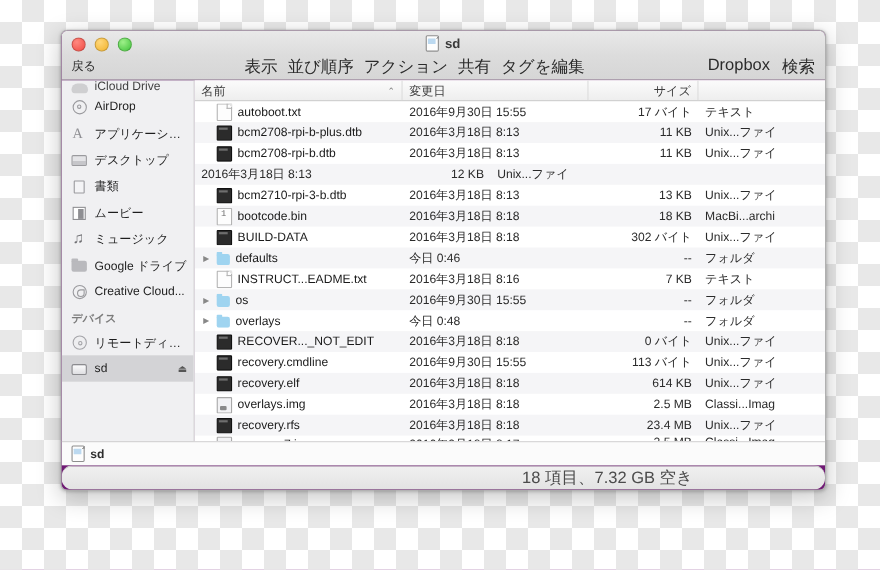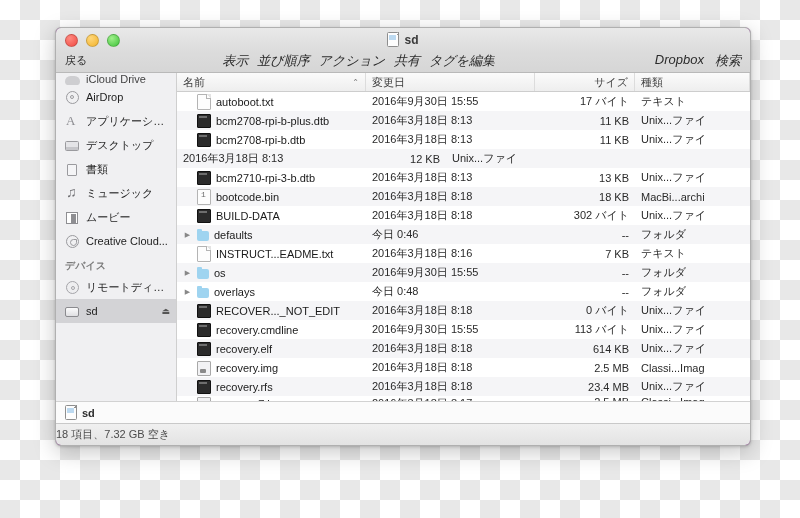--- a/index.html
+++ b/index.html
@@ -84,21 +84,21 @@
   .toolbar-row {
     position: absolute;
     left: 0; right: 0; bottom: 3px;
     height: 17px;
     display: flex; align-items: center;
     padding: 0 9px;
     box-sizing: border-box;
   }
   .tb-back  { font-size: 11px; color: #2b2b2b; }
   .tb-items { display: flex; gap: 9px; margin-left: 135px; }
-  .tb-items span, .tb-right span { font-size: 13px; color: #2b2b2b; cursor: default; font-style: italic; }
+  .tb-items span, .tb-right span { font-size: 15px; color: #2b2b2b; cursor: default; }
   .tb-right { margin-left: auto; display: flex; gap: 11px; }
 
   
   .body-split { display: flex; flex: 1 1 auto; min-height: 0; }
 
   
   .sidebar {
     width: 121px;
     flex: 0 0 121px;
     background: #f0f0f2;
@@ -333,22 +333,22 @@
     display: flex; align-items: center;
     padding-left: 9px;
     gap: 5px;
     font-size: 11px; font-weight: bold; color: #2d2d2d;
   }
   
   .statusbar {
     height: 21px; flex: 0 0 21px;
     background: linear-gradient(to bottom,#f0f0f0,#e3e3e3);
     border-top: 1px solid #c9c9c9;
-    display: flex; align-items: center; justify-content: flex-start;
-    font-size: 11px; color: #4b4b4b;
+    display: flex; align-items: center; justify-content: flex-end;
+    font-size: 15px; color: #4b4b4b; border-radius: 10px;
   }
   .status-inner { margin-right: 120px; }
 </style>
 </head>
 <body>
 
 <div id="finder-window">
 
   <div class="titlebar">
     <div class="traffic">
@@ -408,32 +408,38 @@
 
       <div class="sb-item">
         <span class="ic">
             <span class="ic-docs" style="position:absolute;"></span>
           </span>
         <span class="sb-label">書類</span>
       </div>
 
 
       <div class="sb-item">
+        <span class="ic">
+            <span class="ic-movie" style="position:absolute;"></span>
+          </span>
+        <span class="sb-label">ムービー</span>
+      </div>
+
+      <div class="sb-item">
         <span class="ic ic-music"></span>
         <span class="sb-label">ミュージック</span>
       </div>
 
-      <div class="sb-item">
-        <span class="ic">
-            <span class="ic-movie" style="position:absolute;"></span>
-          </span>
-        <span class="sb-label">ムービー</span>
-      </div>
-
-
+
+      <div class="sb-item">
+        <span class="ic">
+            <span class="ic-folder" style="position:absolute;left:0;"></span>
+          </span>
+        <span class="sb-label">Google ドライブ</span>
+      </div>
 
       <div class="sb-item">
         <span class="ic">
             <span class="ic-cc" style="position:absolute;left:1px;"></span>
           </span>
         <span class="sb-label">Creative Cloud...</span>
       </div>
 
       <div class="sb-header">デバイス</div>
 
@@ -459,23 +465,20 @@
         <div class="ch-name">
           <span>名前</span>
           <span class="chev">⌃</span>
         </div>
         <div class="ch-date">
           <span>変更日</span>
         </div>
         <div class="ch-size">
           <span>サイズ</span>
         </div>
-        <div class="ch-kind">
-          <span>種類</span>
-        </div>
       </div>
 
       <div class="rows" id="rows-container">
           <div class="frow">
             <div class="c-name">
               <span class="tri empty">▶</span>
               <span class="fic fic-doc"></span>
               <span>autoboot.txt</span>
             </div>
             <div class="c-date">2016年9月30日 15:55</div>
@@ -604,21 +607,21 @@
               <span>recovery.elf</span>
             </div>
             <div class="c-date">2016年3月18日 8:18</div>
             <div class="c-size">614 KB</div>
             <div class="c-kind">Unix...ファイ</div>
           </div>
           <div class="frow">
             <div class="c-name">
               <span class="tri empty">▶</span>
               <span class="fic fic-img"></span>
-              <span>recovery.img</span>
+              <span>overlays.img</span>
             </div>
             <div class="c-date">2016年3月18日 8:18</div>
             <div class="c-size">2.5 MB</div>
             <div class="c-kind">Classi...Imag</div>
           </div>
           <div class="frow">
             <div class="c-name">
               <span class="tri empty">▶</span>
               <span class="fic fic-unix"></span>
               <span>recovery.rfs</span>

